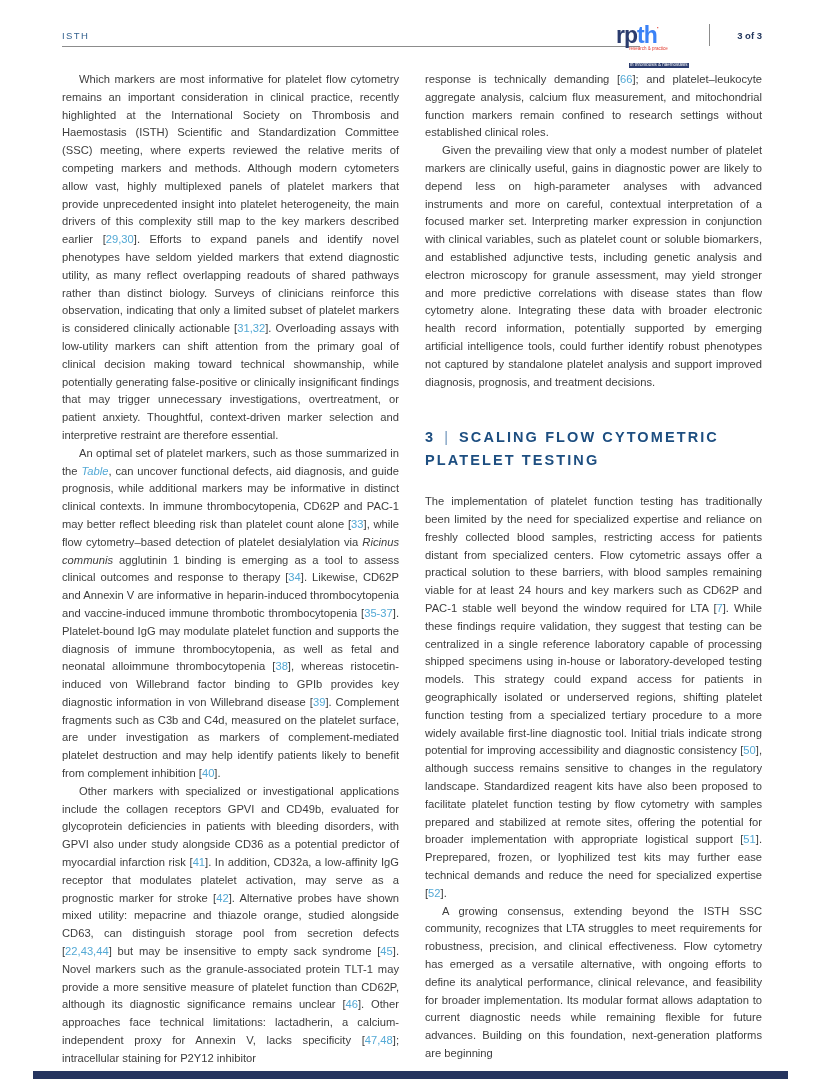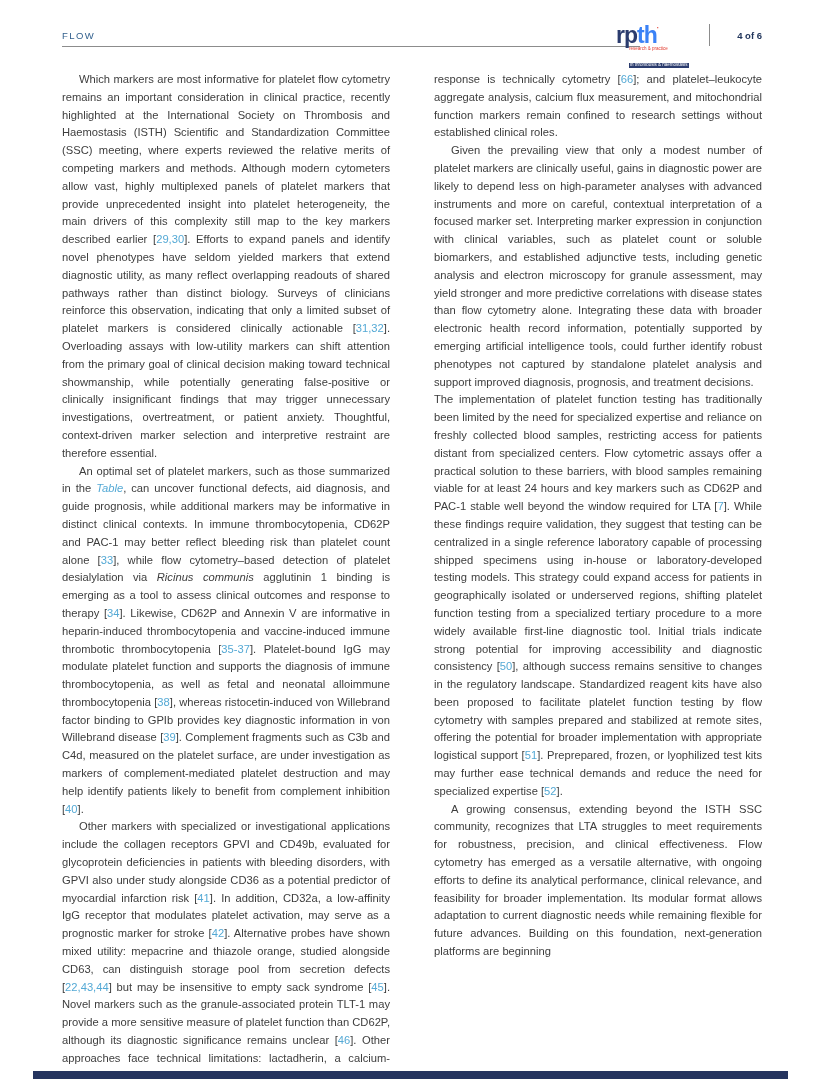--- a/index.html
+++ b/index.html
@@ -37,21 +37,21 @@
   .logo-tag2 { font-size: 4.5px; color: #ffffff; background: #2b3c6e; padding: 0 1px; white-space: nowrap; display: inline-block; }
   .page-divider { position: absolute; right: 52px; top: 24px; width: 1px; height: 22px; background: #8c8c8c; }
   .page-number {
     position: absolute; right: 0; top: 30px;
     font-size: 9.5px; font-weight: bold; color: #22365c;
   }
 
   
   .columns {
     position: absolute; top: 71px; left: 62px; right: 58px; bottom: 14px;
-    display: flex; gap: 44px;
+    display: flex; gap: 26px;
   }
   .col { flex: 1; min-width: 0; }
   .para {
     margin: 0;
     font-size: 11.2px; line-height: 17.8px;
     color: #3d3d3d;
     text-align: justify;
   }
   .para.indent { text-indent: 17px; }
   .cite { color: #54a9d5; }
@@ -73,48 +73,49 @@
     position: absolute; left: 33px; right: 32px; bottom: 0; height: 8px;
     background: #25345f;
   }
 </style>
 </head>
 <body>
 
 <div class="page">
 
   <div class="header">
-    <div class="forum-label">FLOW</div>
+    <div class="forum-label">ISTH</div>
     <div class="header-rule"></div>
 
     <div class="logo">
       <div class="logo-main"><span class="logo-rp">rp</span><span class="logo-th">th</span><span class="logo-reg">·</span></div>
       <div class="logo-tagline">
         <div class="logo-tag1">research &amp; practice</div>
         <div class="logo-tag2">in thrombosis &amp; haemostasis</div>
       </div>
     </div>
 
     <div class="page-divider"></div>
-    <div class="page-number">4 of 6</div>
+    <div class="page-number">3 of 3</div>
   </div>
 
   <div class="columns">
     <div class="col">
         <p class="para indent"><span>Which markers are most informative for platelet flow cytometry remains an important consideration in clinical practice, recently highlighted at the International Society on Thrombosis and Haemostasis (ISTH) Scientific and Standardization Committee (SSC) meeting, where experts reviewed the relative merits of competing markers and methods. Although modern cytometers allow vast, highly multiplexed panels of platelet markers that provide unprecedented insight into platelet heterogeneity, the main drivers of this complexity still map to the key markers described earlier [</span><span class="cite">29,30</span><span>]. Efforts to expand panels and identify novel phenotypes have seldom yielded markers that extend diagnostic utility, as many reflect overlapping readouts of shared pathways rather than distinct biology. Surveys of clinicians reinforce this observation, indicating that only a limited subset of platelet markers is considered clinically actionable [</span><span class="cite">31,32</span><span>]. Overloading assays with low-utility markers can shift attention from the primary goal of clinical decision making toward technical showmanship, while potentially generating false-positive or clinically insignificant findings that may trigger unnecessary investigations, overtreatment, or patient anxiety. Thoughtful, context-driven marker selection and interpretive restraint are therefore essential.</span></p>
         <p class="para indent"><span>An optimal set of platelet markers, such as those summarized in the </span><span class="link">Table</span><span>, can uncover functional defects, aid diagnosis, and guide prognosis, while additional markers may be informative in distinct clinical contexts. In immune thrombocytopenia, CD62P and PAC-1 may better reflect bleeding risk than platelet count alone [</span><span class="cite">33</span><span>], while flow cytometry–based detection of platelet desialylation via </span><span class="italic">Ricinus communis</span><span> agglutinin 1 binding is emerging as a tool to assess clinical outcomes and response to therapy [</span><span class="cite">34</span><span>]. Likewise, CD62P and Annexin V are informative in heparin-induced thrombocytopenia and vaccine-induced immune thrombotic thrombocytopenia [</span><span class="cite">35-37</span><span>]. Platelet-bound IgG may modulate platelet function and supports the diagnosis of immune thrombocytopenia, as well as fetal and neonatal alloimmune thrombocytopenia [</span><span class="cite">38</span><span>], whereas ristocetin-induced von Willebrand factor binding to GPIb provides key diagnostic information in von Willebrand disease [</span><span class="cite">39</span><span>]. Complement fragments such as C3b and C4d, measured on the platelet surface, are under investigation as markers of complement-mediated platelet destruction and may help identify patients likely to benefit from complement inhibition [</span><span class="cite">40</span><span>].</span></p>
         <p class="para indent"><span>Other markers with specialized or investigational applications include the collagen receptors GPVI and CD49b, evaluated for glycoprotein deficiencies in patients with bleeding disorders, with GPVI also under study alongside CD36 as a potential predictor of myocardial infarction risk [</span><span class="cite">41</span><span>]. In addition, CD32a, a low-affinity IgG receptor that modulates platelet activation, may serve as a prognostic marker for stroke [</span><span class="cite">42</span><span>]. Alternative probes have shown mixed utility: mepacrine and thiazole orange, studied alongside CD63, can distinguish storage pool from secretion defects [</span><span class="cite">22,43,44</span><span>] but may be insensitive to empty sack syndrome [</span><span class="cite">45</span><span>]. Novel markers such as the granule-associated protein TLT-1 may provide a more sensitive measure of platelet function than CD62P, although its diagnostic significance remains unclear [</span><span class="cite">46</span><span>]. Other approaches face technical limitations: lactadherin, a calcium-independent proxy for Annexin V, lacks specificity [</span><span class="cite">47,48</span><span>]; intracellular staining for P2Y12 inhibitor</span></p>
       </div>
 
     <div class="col">
       <div>
-          <p class="para"><span>response is technically cytometry [</span><span class="cite">66</span><span>]; and platelet–leukocyte aggregate analysis, calcium flux measurement, and mitochondrial function markers remain confined to research settings without established clinical roles.</span></p>
+          <p class="para"><span>response is technically demanding [</span><span class="cite">66</span><span>]; and platelet–leukocyte aggregate analysis, calcium flux measurement, and mitochondrial function markers remain confined to research settings without established clinical roles.</span></p>
           <p class="para indent"><span>Given the prevailing view that only a modest number of platelet markers are clinically useful, gains in diagnostic power are likely to depend less on high-parameter analyses with advanced instruments and more on careful, contextual interpretation of a focused marker set. Interpreting marker expression in conjunction with clinical variables, such as platelet count or soluble biomarkers, and established adjunctive tests, including genetic analysis and electron microscopy for granule assessment, may yield stronger and more predictive correlations with disease states than flow cytometry alone. Integrating these data with broader electronic health record information, potentially supported by emerging artificial intelligence tools, could further identify robust phenotypes not captured by standalone platelet analysis and support improved diagnosis, prognosis, and treatment decisions.</span></p>
         </div>
 
+      <h2 class="section-heading"><span>3</span><span class="pipe">|</span><span>SCALING FLOW CYTOMETRIC PLATELET TESTING</span></h2>
 
       <div>
           <p class="para"><span>The implementation of platelet function testing has traditionally been limited by the need for specialized expertise and reliance on freshly collected blood samples, restricting access for patients distant from specialized centers. Flow cytometric assays offer a practical solution to these barriers, with blood samples remaining viable for at least 24 hours and key markers such as CD62P and PAC-1 stable well beyond the window required for LTA [</span><span class="cite">7</span><span>]. While these findings require validation, they suggest that testing can be centralized in a single reference laboratory capable of processing shipped specimens using in-house or laboratory-developed testing models. This strategy could expand access for patients in geographically isolated or underserved regions, shifting platelet function testing from a specialized tertiary procedure to a more widely available first-line diagnostic tool. Initial trials indicate strong potential for improving accessibility and diagnostic consistency [</span><span class="cite">50</span><span>], although success remains sensitive to changes in the regulatory landscape. Standardized reagent kits have also been proposed to facilitate platelet function testing by flow cytometry with samples prepared and stabilized at remote sites, offering the potential for broader implementation with appropriate logistical support [</span><span class="cite">51</span><span>]. Preprepared, frozen, or lyophilized test kits may further ease technical demands and reduce the need for specialized expertise [</span><span class="cite">52</span><span>].</span></p>
           <p class="para indent"><span>A growing consensus, extending beyond the ISTH SSC community, recognizes that LTA struggles to meet requirements for robustness, precision, and clinical effectiveness. Flow cytometry has emerged as a versatile alternative, with ongoing efforts to define its analytical performance, clinical relevance, and feasibility for broader implementation. Its modular format allows adaptation to current diagnostic needs while remaining flexible for future advances. Building on this foundation, next-generation platforms are beginning</span></p>
         </div>
     </div>
   </div>
 
   <div class="bottom-bar"></div>
 

